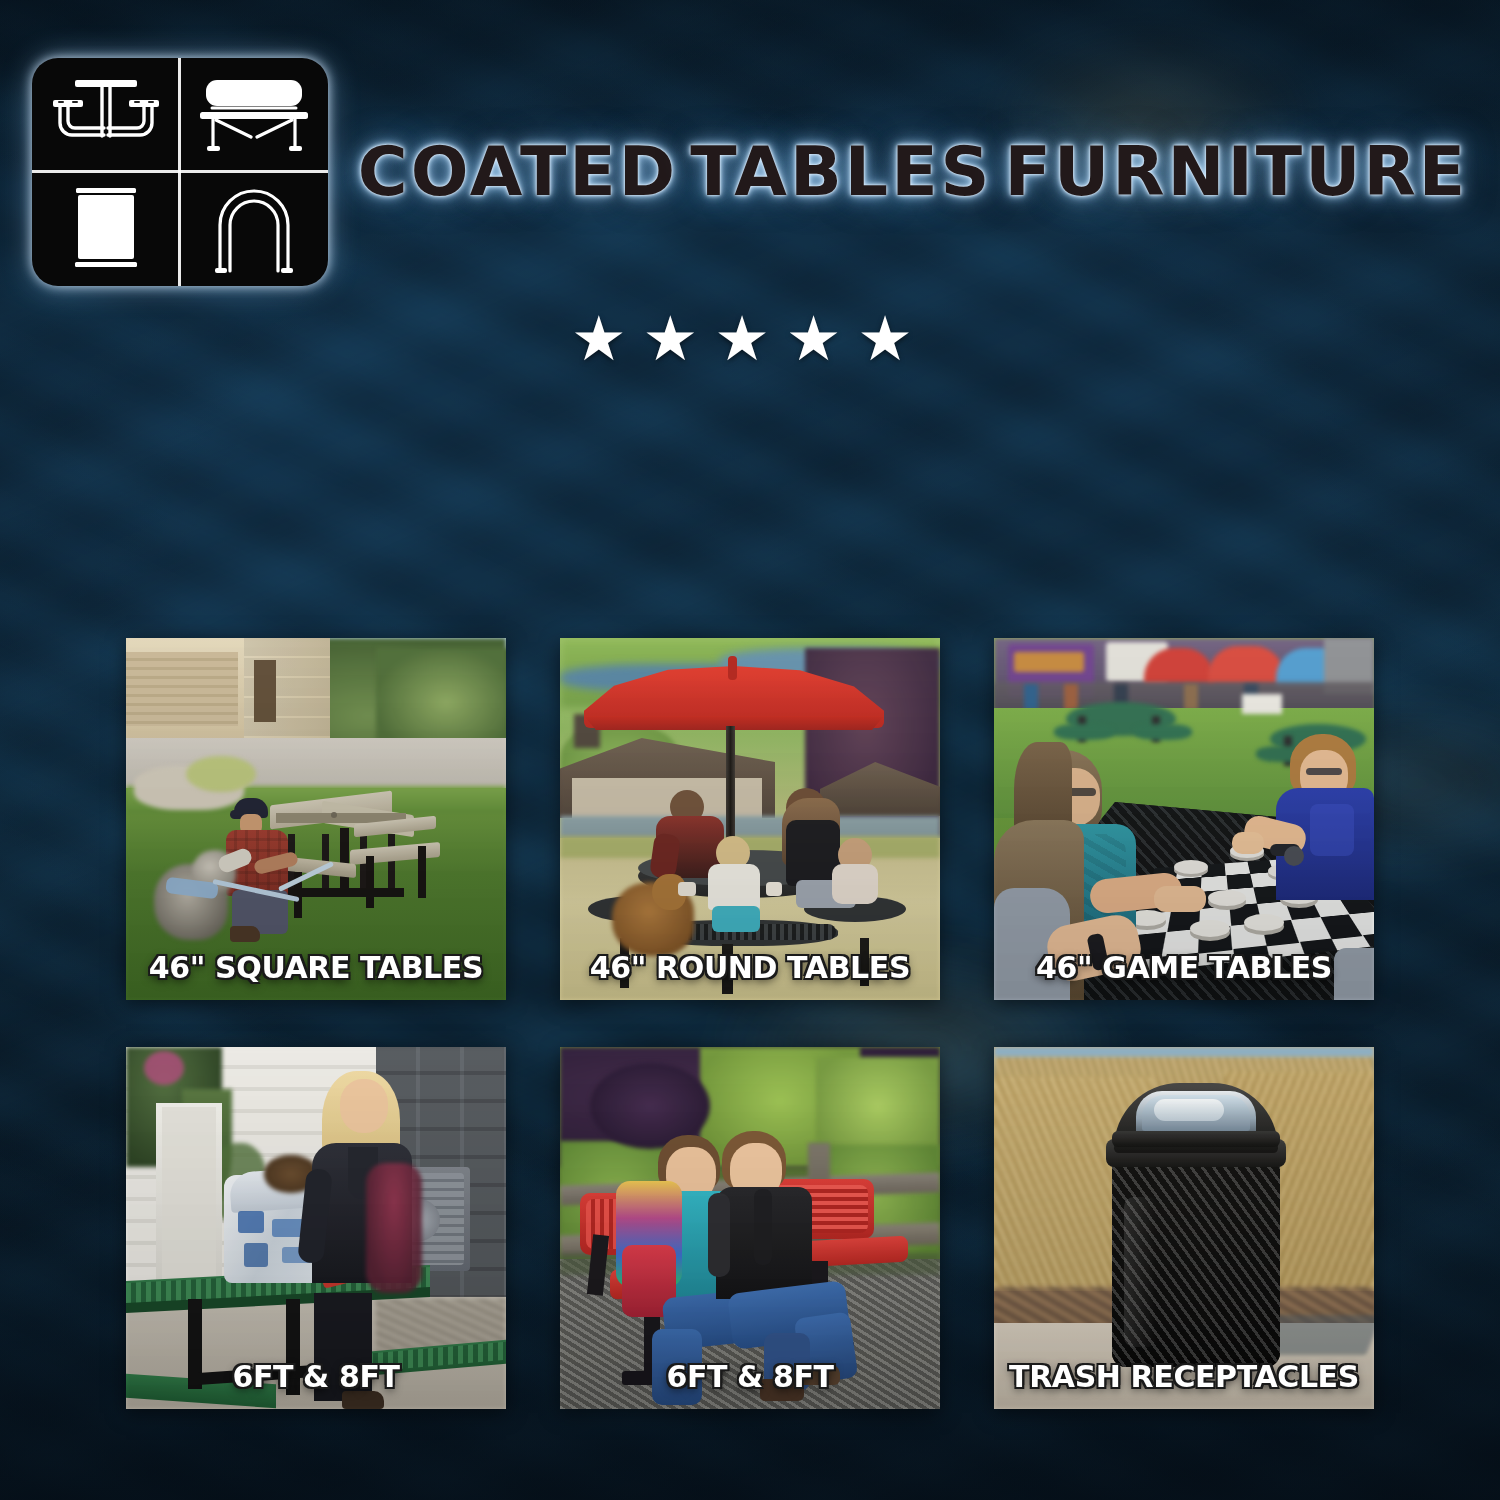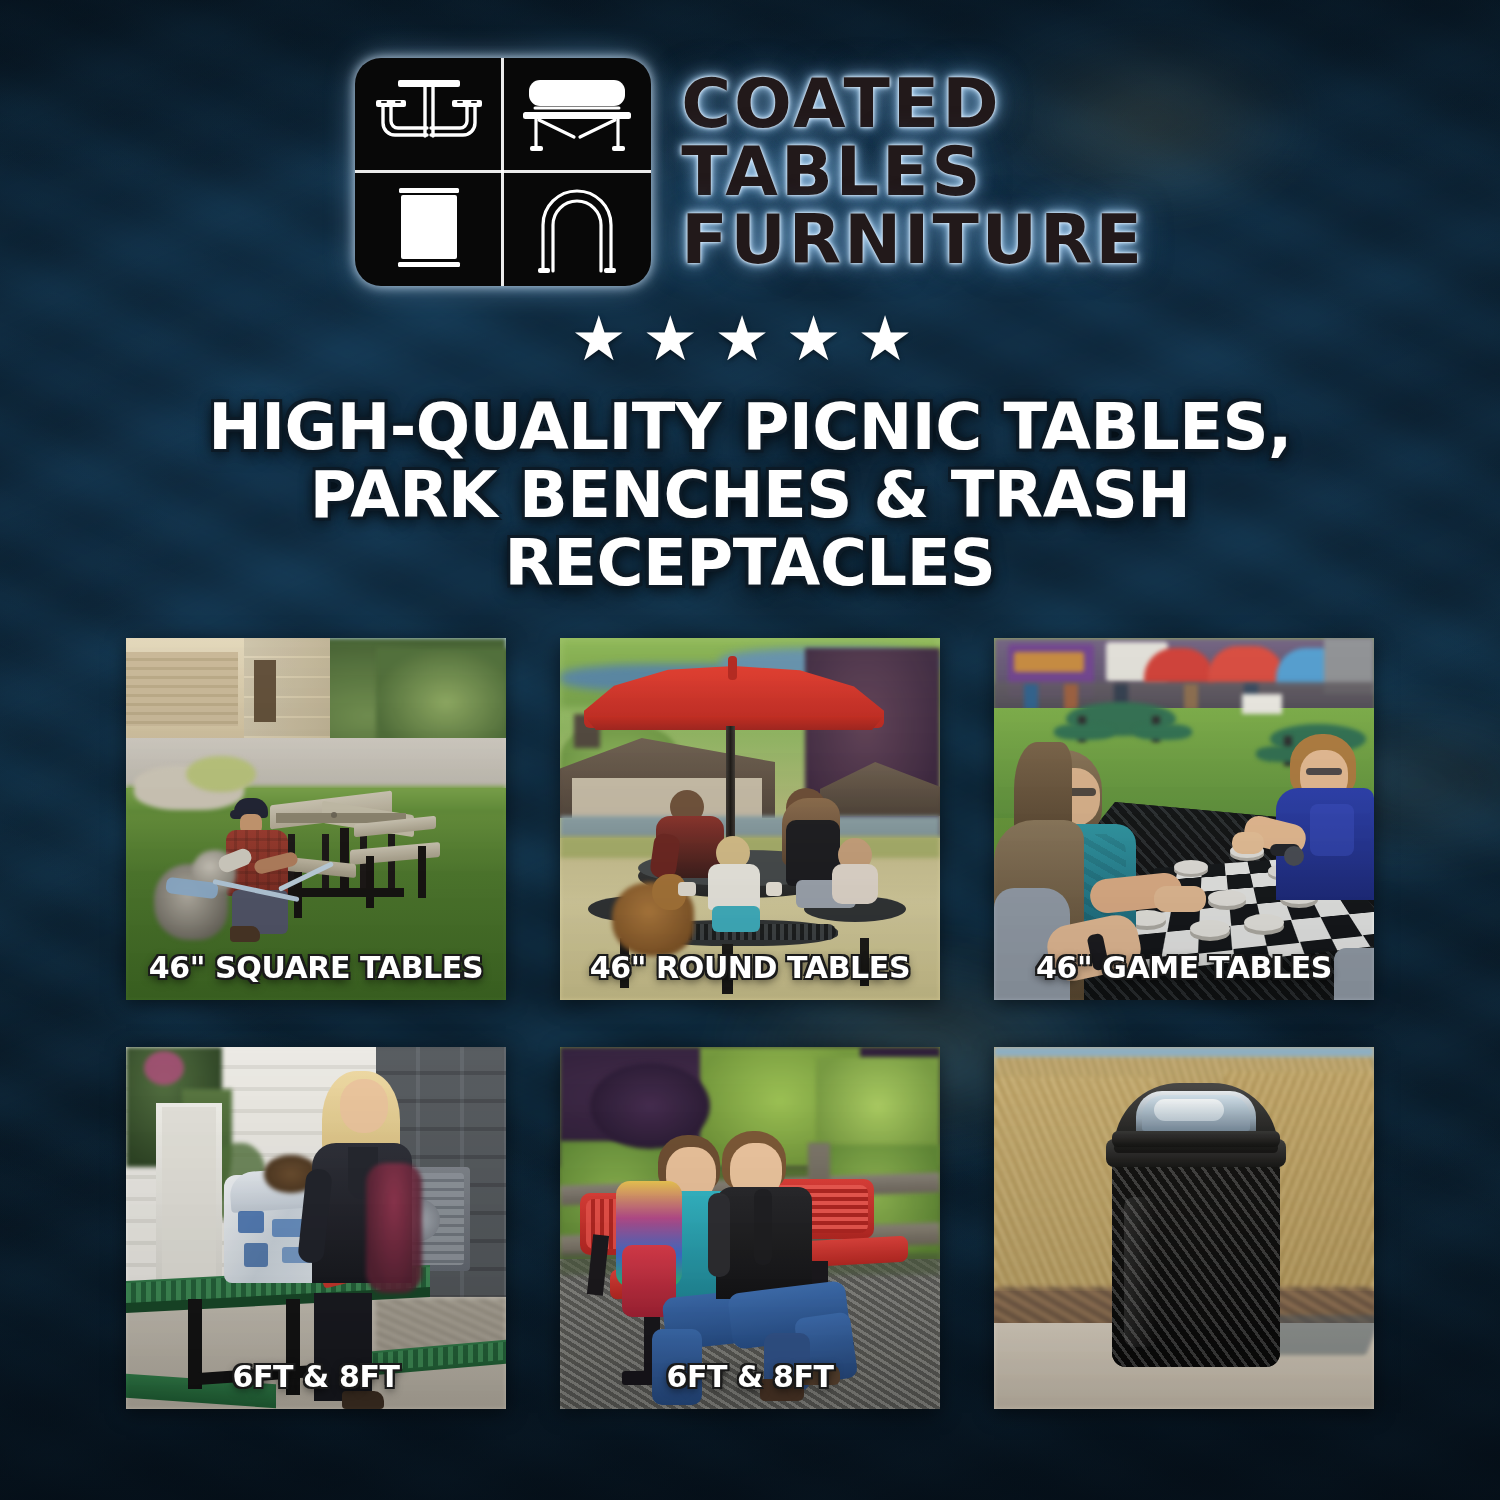--- a/index.html
+++ b/index.html
@@ -61,21 +61,21 @@
   }
   .logo-mark::after{
     content:"";position:absolute;inset:0;border-radius:26px;
     background:
       linear-gradient(to right, transparent calc(50% - 1.5px), rgba(255,255,255,.92) calc(50% - 1.5px), rgba(255,255,255,.92) calc(50% + 1.5px), transparent calc(50% + 1.5px)),
       linear-gradient(to bottom, transparent calc(50% - 1.5px), rgba(255,255,255,.92) calc(50% - 1.5px), rgba(255,255,255,.92) calc(50% + 1.5px), transparent calc(50% + 1.5px));
     pointer-events:none;
   }
   .logo-cell{display:flex;align-items:center;justify-content:center;}
   .logo-cell svg{display:block;}
-  .wordmark{display:flex;flex-direction:column;align-items:flex-start;gap:2px;}
+  .wordmark{display:flex;flex-direction:row;align-items:flex-end;gap:12px;}
   .wm-line{
     font-family:"DejaVu Sans", sans-serif;
     font-weight:700;font-size:68px;line-height:.97;letter-spacing:3px;
     color:#22191a;
     text-shadow:
       0 0 2px #e8f4ff, 0 0 4px #cfe6fb, 0 0 9px rgba(190,225,255,.95),
       0 0 18px rgba(150,200,245,.75), 0 0 34px rgba(110,170,220,.5);
   }
   .stars{margin-top:22px;letter-spacing:16px;font-size:62px;line-height:1;color:#ffffff;
          text-shadow:0 2px 5px rgba(0,0,0,.55);}
@@ -170,21 +170,20 @@
 
       <div class="wordmark">
         <div class="wm-line">COATED</div>
         <div class="wm-line">TABLES</div>
         <div class="wm-line">FURNITURE</div>
       </div>
     </div>
 
     <div class="stars">★★★★★</div>
 
-    <div class="headline">HIGH-QUALITY PICNIC TABLES, PARK BENCHES &amp; TRASH RECEPTACLES</div>
   </div>
 
   <div class="grid">
 
     <div class="card">
       <div class="scene">
         <div class="obj" style="inset:0;background:linear-gradient(#bcd7e8,#dce9ee 30%,#cfe0dd 45%);"></div>
         <div class="obj blur2" style="left:150px;top:0;width:230px;height:130px;background:radial-gradient(ellipse at 40% 60%,#6d8c4a,#3f5c2b 70%);"></div>
         <div class="obj blur2" style="left:250px;top:10px;width:140px;height:110px;background:radial-gradient(ellipse at 50% 50%,#8aa65c,#4b6a33 72%);"></div>
         <div class="obj" style="left:0;top:0;width:120px;height:105px;background:linear-gradient(#e2d6b8,#cdbd9a);"></div>
@@ -500,17 +499,18 @@
         <div class="obj" style="left:112px;top:92px;width:180px;height:28px;background:linear-gradient(#353535,#0c0c0c);border-radius:8px;"></div>
 
         <div class="obj" style="left:120px;top:36px;width:164px;height:70px;background:linear-gradient(#3c3c3c,#0a0a0a);border-radius:84px 84px 6px 6px;"></div>
         <div class="obj" style="left:142px;top:44px;width:120px;height:46px;background:linear-gradient(#e8edf2,#8fa2b2 60%,#44505c);border-radius:26px 26px 4px 4px;"></div>
         <div class="obj" style="left:148px;top:48px;width:108px;height:36px;background:linear-gradient(#cfe0ec,#6f8396);border-radius:22px 22px 3px 3px;"></div>
         <div class="obj" style="left:160px;top:52px;width:70px;height:22px;background:linear-gradient(#f2f6f9,#b9c8d4);border-radius:14px;"></div>
         <div class="obj" style="left:118px;top:84px;width:168px;height:16px;background:linear-gradient(#2c2c2c,#060606);border-radius:6px;"></div>
         <div class="obj blur2" style="inset:0;background:linear-gradient(180deg,rgba(255,245,215,.08),rgba(0,0,0,.14));"></div>
       </div>
       <div class="caption">
+        <span class="l2">TRASH RECEPTACLES</span>
       </div>
     </div>
 
   </div>
 </div>
 
 </body></html>

